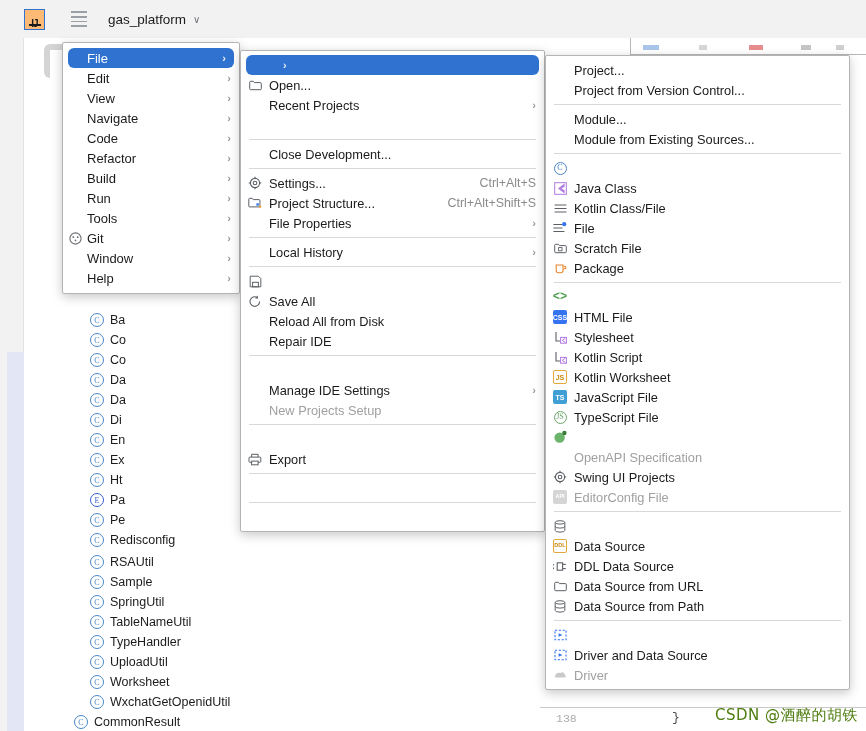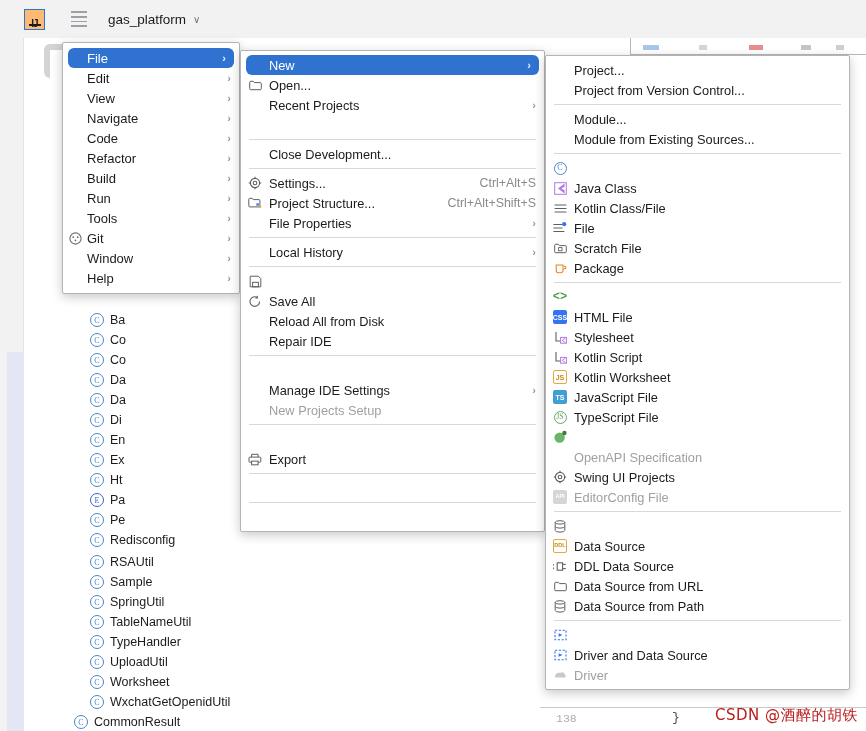--- a/index.html
+++ b/index.html
@@ -158,21 +158,21 @@
     font-size: 7px; font-weight: bold; font-family: "Liberation Sans", sans-serif;
     line-height: 1;
   }
   .circ-ico {
     width: 13px; height: 13px; border-radius: 50%; border: 1.3px solid currentColor;
     display: flex; align-items: center; justify-content: center;
     font-size: 8px; font-family: "Liberation Serif", serif;
   }
   .watermark {
     position: absolute; right: 8px; bottom: 6px;
-    font-size: 15px; color: #b91c1c;
+    font-size: 15px; color: #4d7c0f;
     font-family: "DejaVu Sans", sans-serif;
     letter-spacing: 0.5px;
     pointer-events: none;
   }
 </style>
 </head>
 <body>
 
 <div id="root">
 
@@ -402,21 +402,20 @@
     </div>
     <div class="mi">
       <span class="mi-label">Help</span>
       <span class="mi-arrow">›</span>
     </div>
   </div>
 
   <div class="menu" id="menu-file">
     <div class="mi sel">
       <span class="mi-ico blank"></span>
-      <span class="mi-label">New</span>
       <span class="mi-arrow">›</span>
     </div>
     <div class="mi">
       <span class="mi-ico">
         <svg width="13" height="11" viewBox="0 0 13 11">
             <path d="M0.7 2.3 A1 1 0 0 1 1.7 1.3 H4.4 L5.4 2.6 H11.3 A1 1 0 0 1 12.3 3.6 V8.7 A1 1 0 0 1 11.3 9.7 H1.7 A1 1 0 0 1 0.7 8.7 Z" fill="none" stroke="#5c6066" stroke-width="1"></path>
           </svg>
       </span>
       <span class="mi-label">Open...</span>
     </div>

